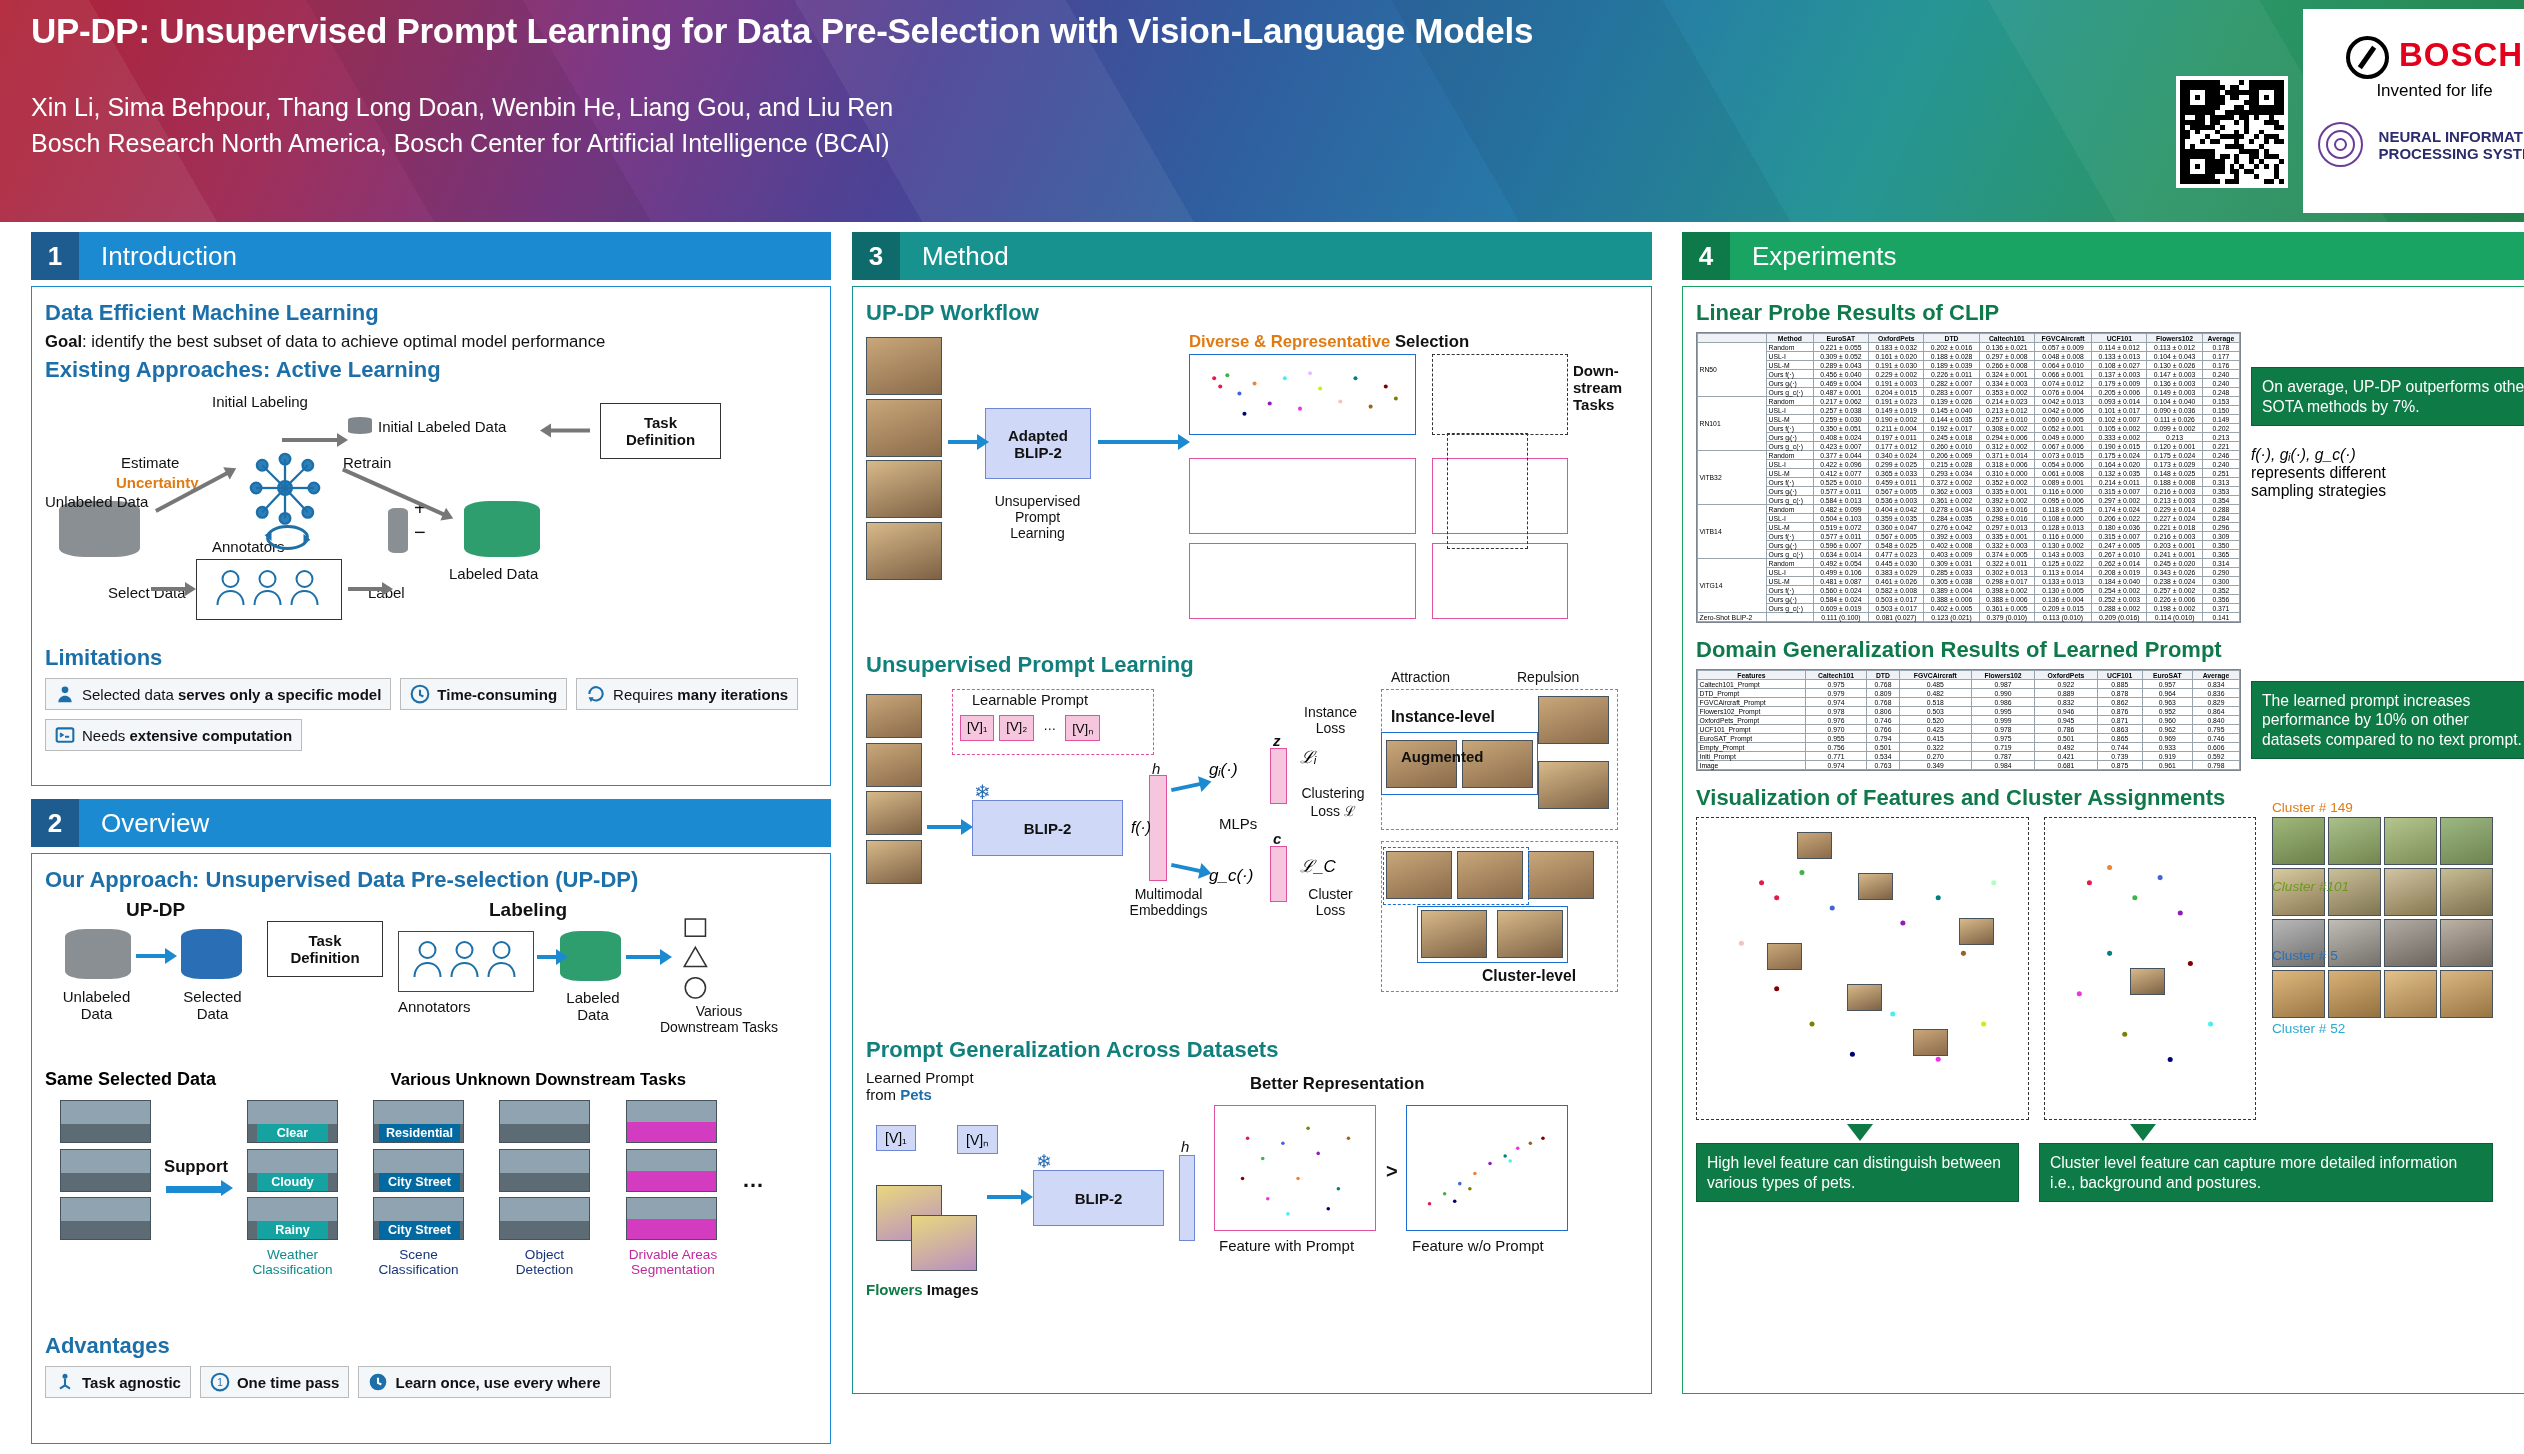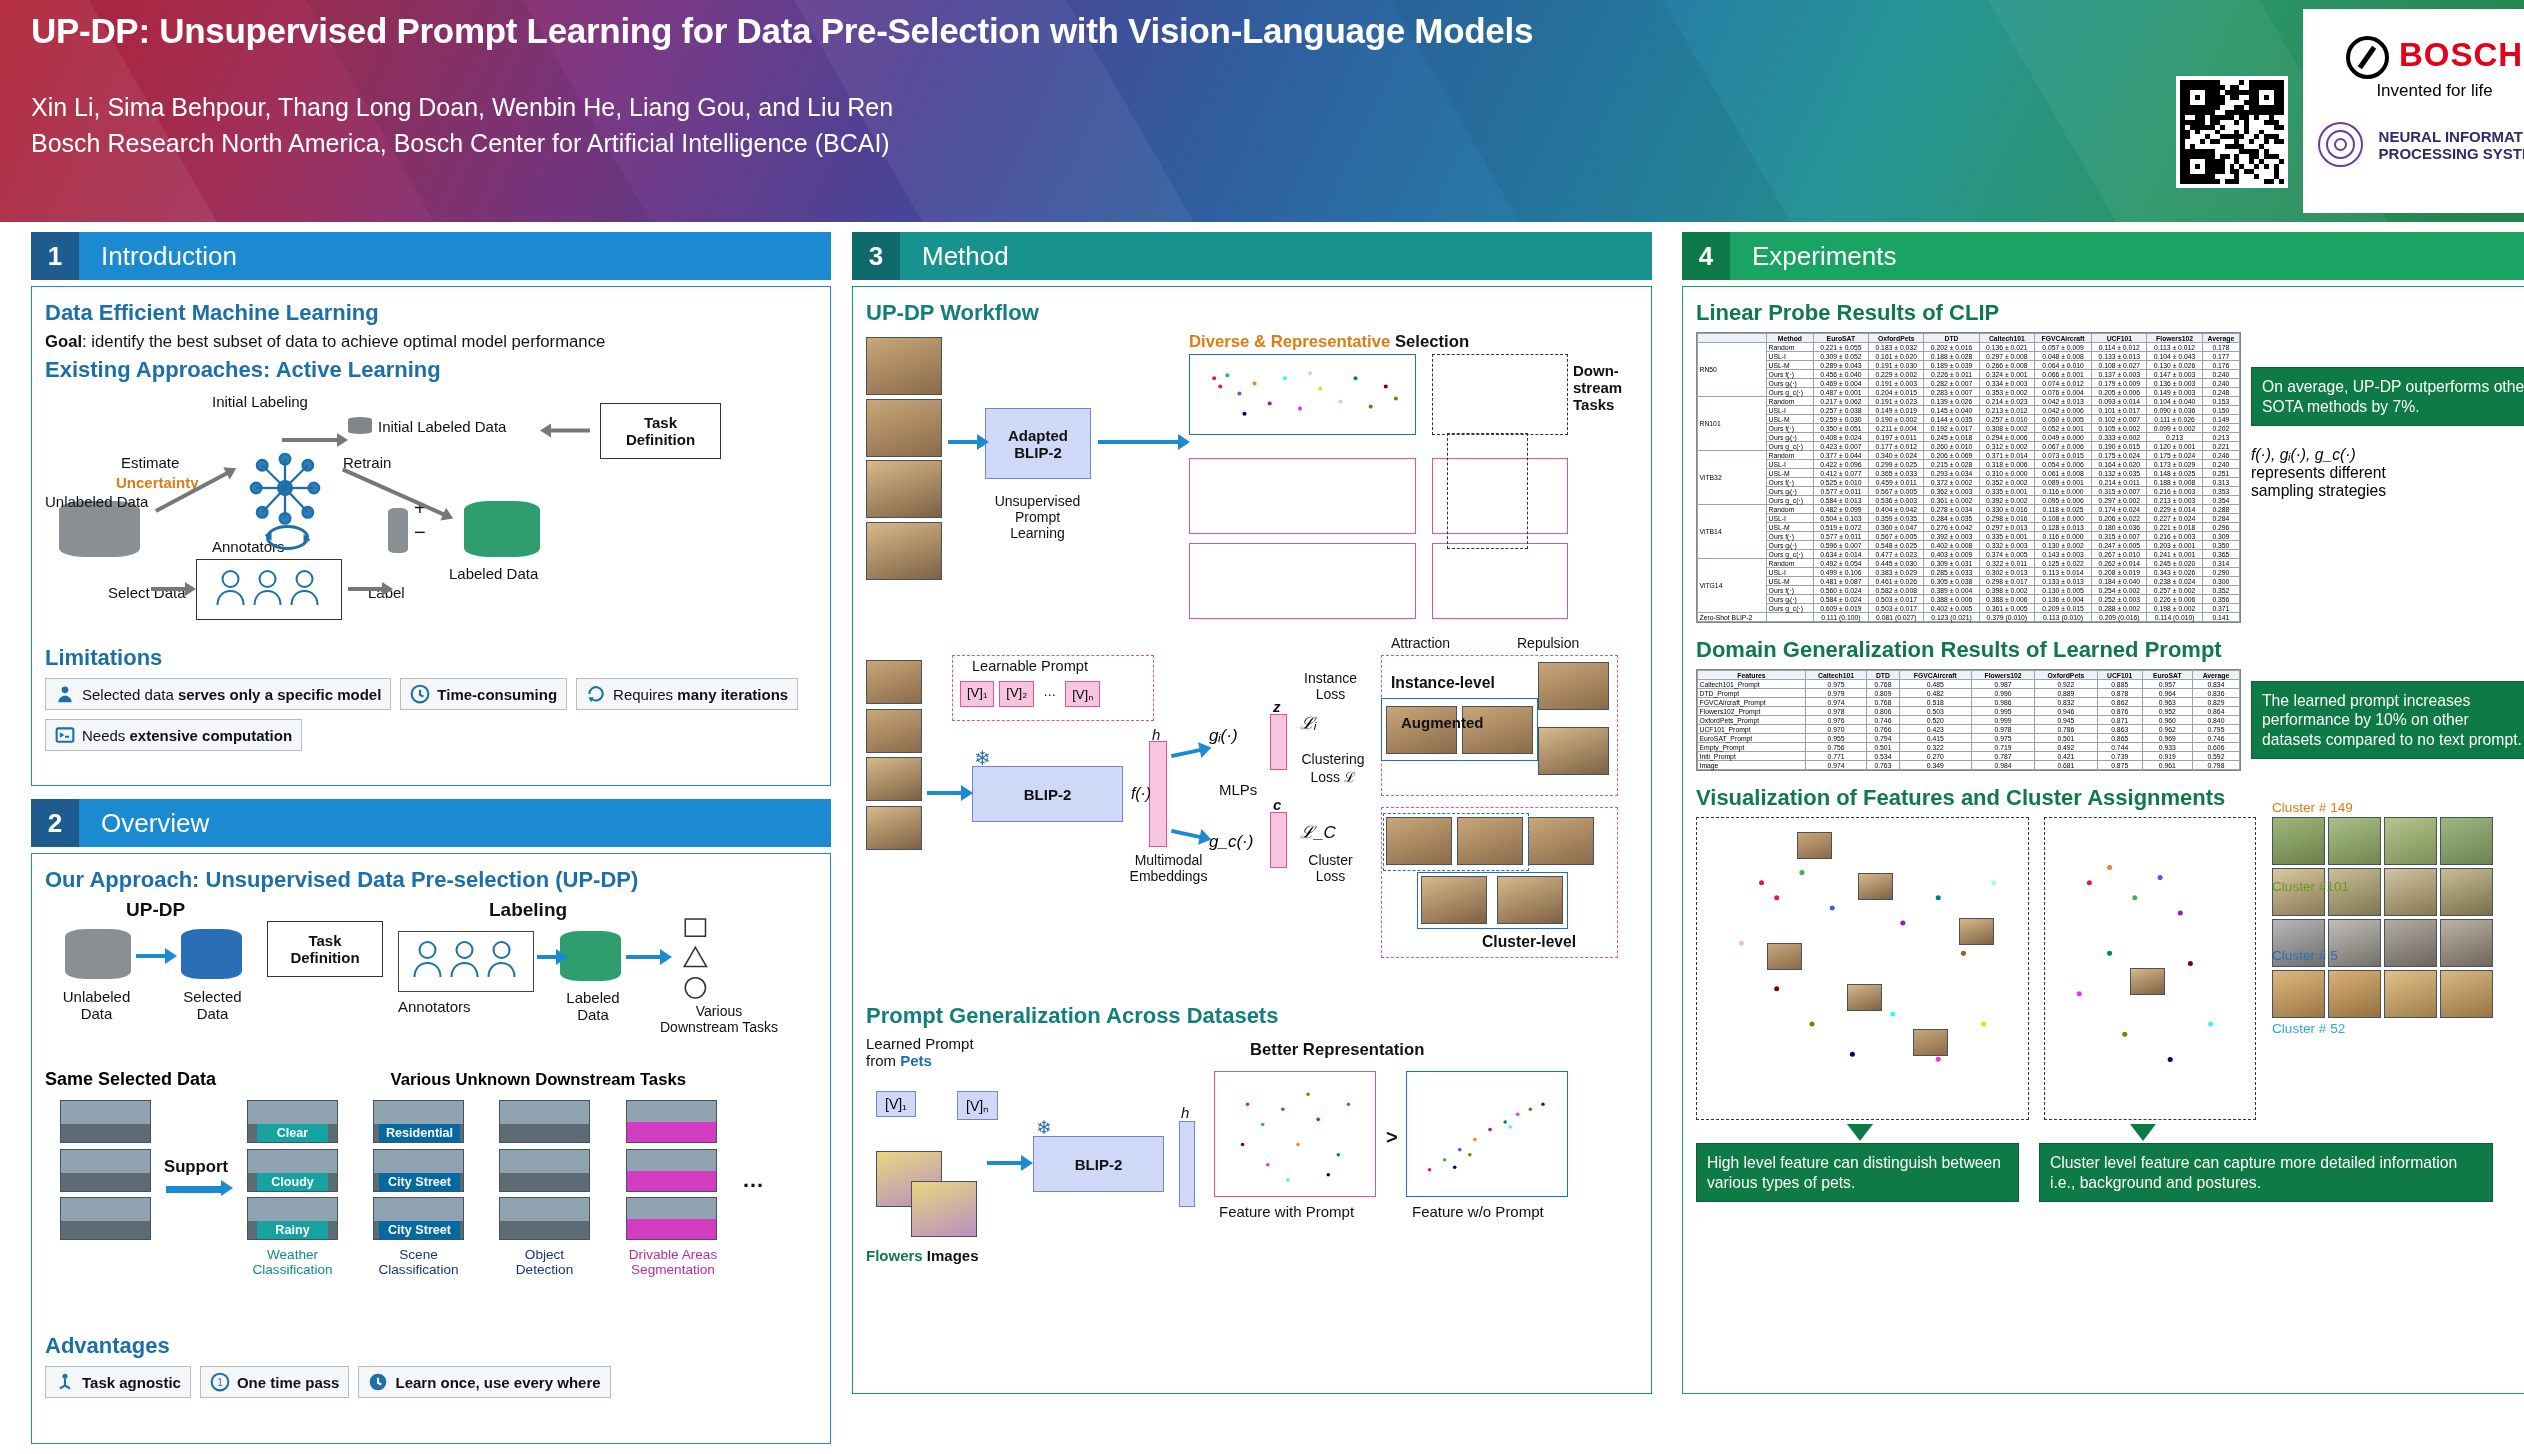--- a/index.html
+++ b/index.html
@@ -977,20 +977,21 @@
             <circle cx="320" cy="40" r="4" fill="#008080"></circle>
             <circle cx="350" cy="96" r="4" fill="#9a6324"></circle>
           <circle cx="380" cy="56" r="4" fill="#800000"></circle>
             <circle cx="400" cy="80" r="4" fill="#808000"></circle>
           <circle cx="100" cy="110" r="4" fill="#000075"></circle>
             <circle cx="230" cy="30" r="4" fill="#e6beff"></circle>
         </g>
       </svg>
     </div>
 
+    <h3 class="sub teal">Unsupervised Prompt Learning</h3>
 
     <div class="fig" style="height:343px;">
       <div class="imgtile cat" style="left:0px;top:10px;width:56px;height:44px;"></div>
       <div class="imgtile cat" style="left:0px;top:59px;width:56px;height:44px;"></div>
       <div class="imgtile dog" style="left:0px;top:107px;width:56px;height:44px;"></div>
       <div class="imgtile dog" style="left:0px;top:156px;width:56px;height:44px;"></div>
 
       <div class="pinkbox" style="left:86px;top:5px;width:202px;height:66px;border-style:dashed;"></div>
       <div class="lbl" style="left:106px;top:8px;font-size:14.6px;">Learnable Prompt</div>
       <div style="position:absolute;left:94px;top:31px;display:flex;gap:5px;">
@@ -1718,21 +1719,21 @@
           </div>
           <div style="display:flex;gap:3px;">
             <div class="imgtile dog" style="position:relative;width:53px;height:48px;background:linear-gradient(160deg,#e0b87e,#9a7745);"></div>
             <div class="imgtile dog" style="position:relative;width:53px;height:48px;background:linear-gradient(160deg,#d9b177,#93713f);"></div>
             <div class="imgtile dog" style="position:relative;width:53px;height:48px;background:linear-gradient(160deg,#e3c189,#a07d4b);"></div>
             <div class="imgtile dog" style="position:relative;width:53px;height:48px;background:linear-gradient(160deg,#dbb882,#977442);"></div>
           </div>
         </div>
       </div>
       <div class="clusterlbl" style="left:576px;top:-17px;color:#e07b13;">Cluster # 149</div>
-      <div class="clusterlbl" style="left:576px;top:62px;color:#6b9a1f;">Cluster #101</div>
+      <div class="clusterlbl" style="left:576px;top:62px;color:#6b9a1f;font-style:italic;">Cluster #101</div>
       <div class="clusterlbl" style="left:576px;top:131px;color:#2a6fb5;">Cluster # 5</div>
       <div class="clusterlbl" style="left:576px;top:204px;color:#2fa8cf;">Cluster # 52</div>
 
       <div class="greenarrow" style="left:151px;top:307px;transform:rotate(180deg);"></div>
       <div class="greenarrow" style="left:434px;top:307px;transform:rotate(180deg);"></div>
       <div class="callout" style="position:absolute;left:0px;top:326px;width:323px;">High level feature can distinguish between various types of pets.</div>
       <div class="callout" style="position:absolute;left:343px;top:326px;width:454px;">Cluster level feature can capture more detailed information i.e., background and postures.</div>
     </div>
   </div>
 </div>

